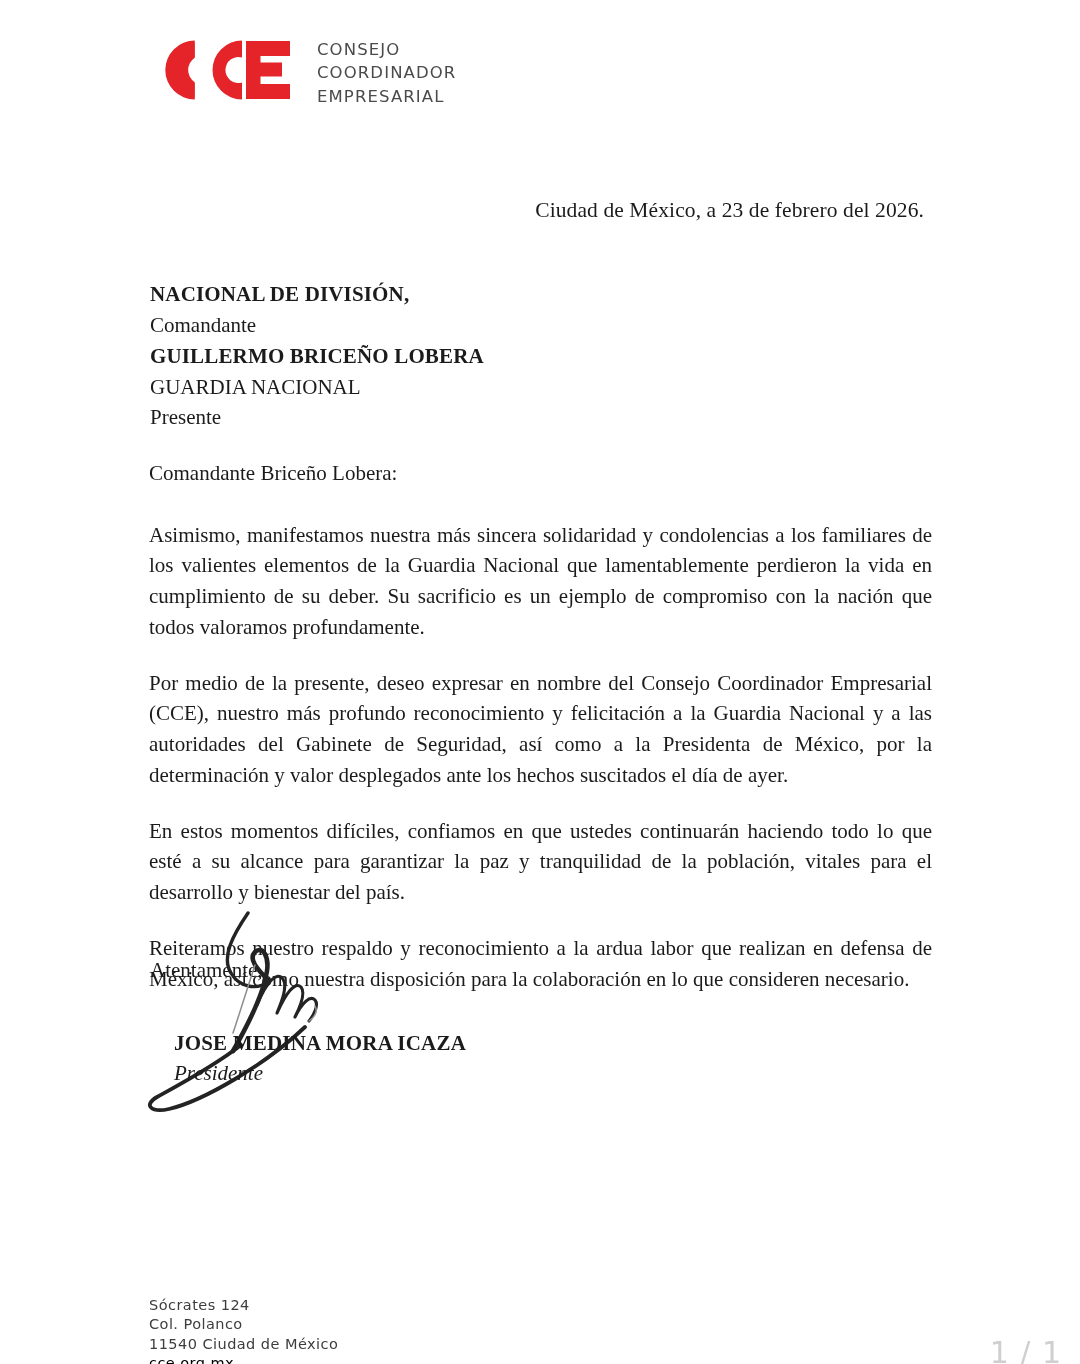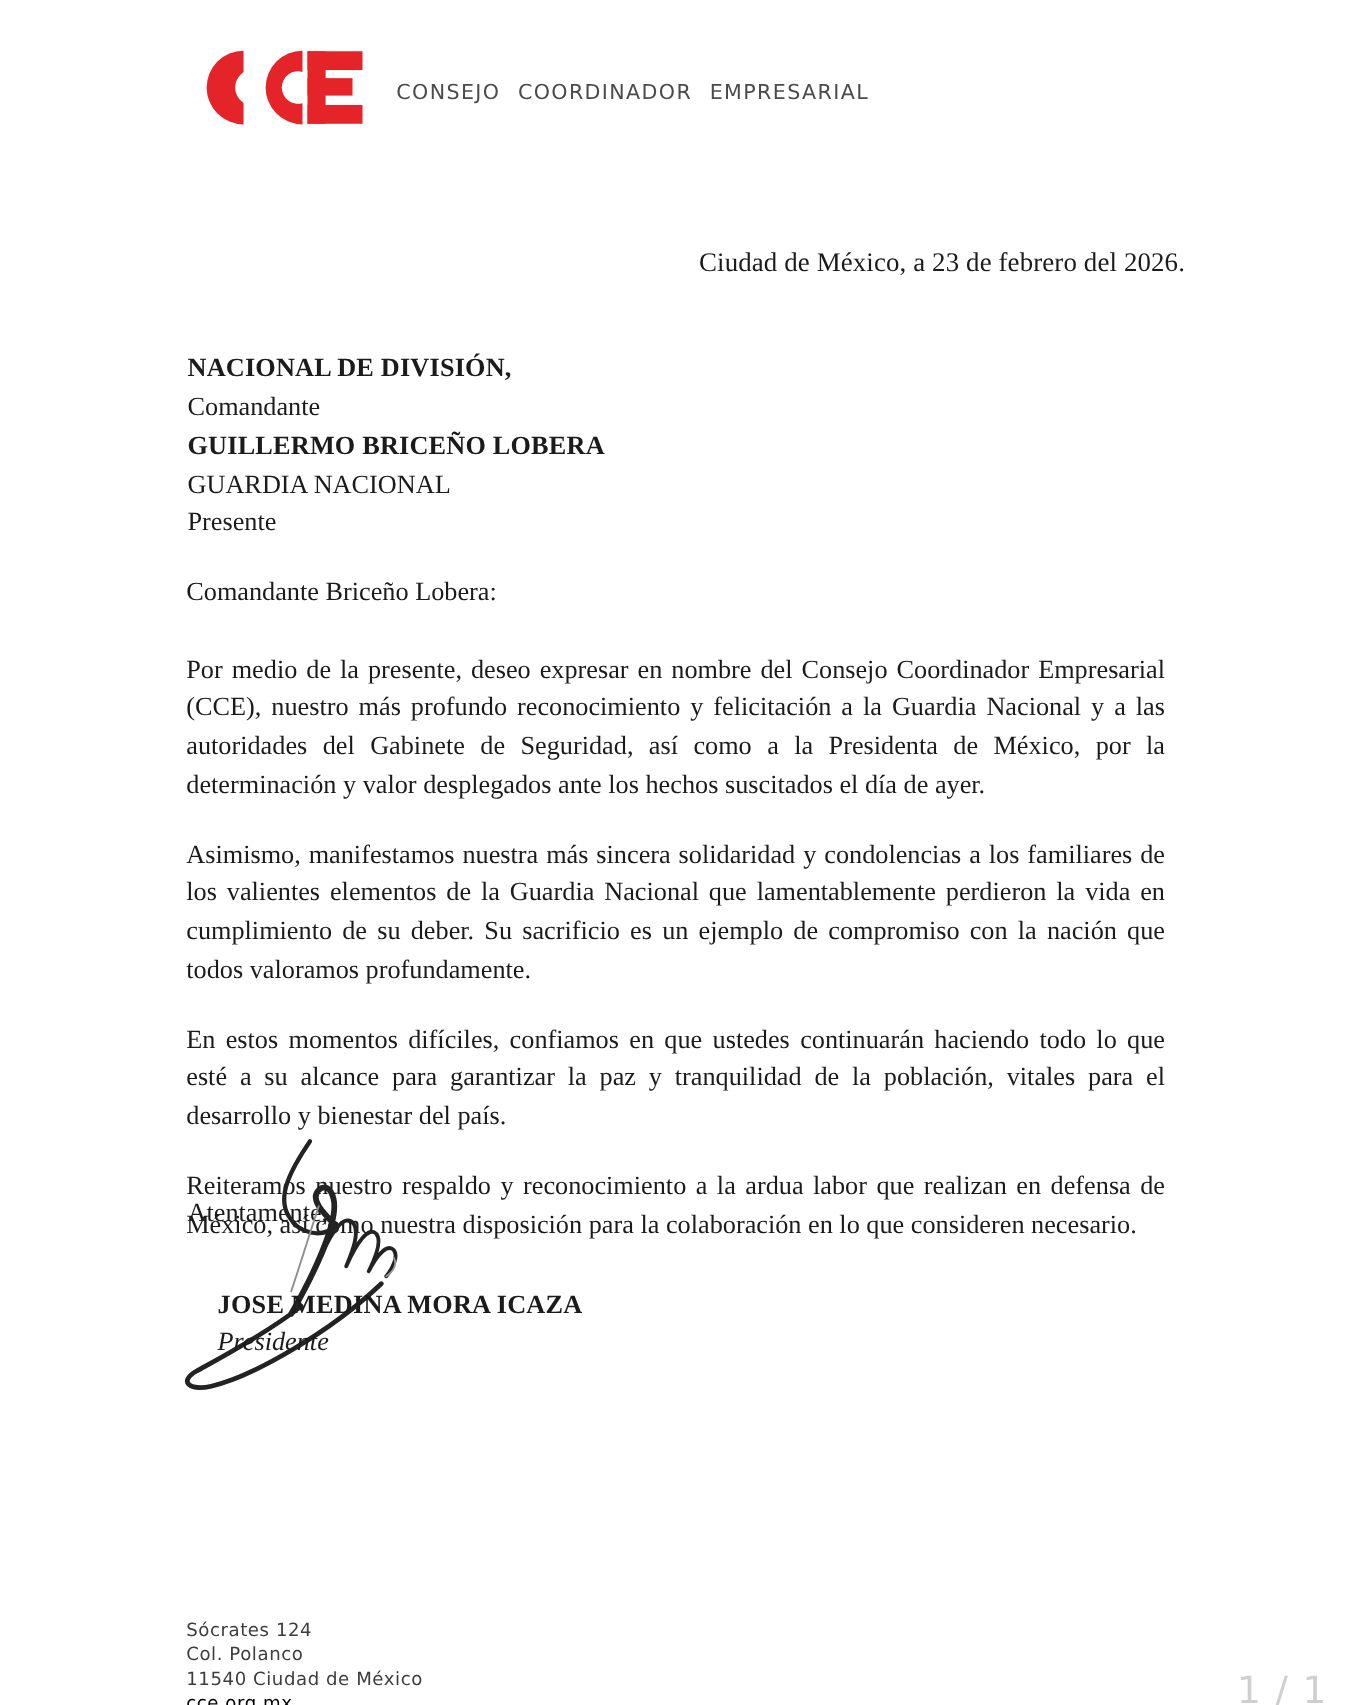--- a/index.html
+++ b/index.html
@@ -30,38 +30,38 @@
     top: 34px;
     display: flex;
     align-items: center;
     gap: 22px;
   }
   .logo-mark {
     display: block;
   }
   .logo-words {
     display: flex;
-    flex-direction: row;
+    flex-direction: column;
     justify-content: center;
-    gap: 14px;
+    gap: 2px;
     padding-top: 2px;
   }
   .logo-words span {
     font-family: "DejaVu Sans", sans-serif;
     font-size: 16.5px;
     letter-spacing: 1.1px;
     color: #4b4b4d;
     line-height: 1.28;
     white-space: nowrap;
   }
 
   
   .date-line {
     position: absolute;
-    right: 132px;
+    right: 156px;
     top: 198px;
     font-size: 21.5px;
     letter-spacing: 0.1px;
     white-space: nowrap;
   }
 
   
   .addressee {
     position: absolute;
     left: 150px;
@@ -192,22 +192,22 @@
   <div class="addressee">
     <div class="ln bold">NACIONAL DE DIVISIÓN,</div>
     <div class="ln">Comandante</div>
     <div class="ln bold">GUILLERMO BRICEÑO LOBERA</div>
     <div class="ln">GUARDIA NACIONAL</div>
     <div class="ln">Presente</div>
   </div>
 
   <div class="body-block">
     <p class="salutation">Comandante Briceño Lobera:</p>
+    <p class="para">Asimismo, manifestamos nuestra más sincera solidaridad y condolencias a los familiares de los valientes elementos de la Guardia Nacional que lamentablemente perdieron la vida en cumplimiento de su deber. Su sacrificio es un ejemplo de compromiso con la nación que todos valoramos profundamente.</p>
     <p class="para">Por medio de la presente, deseo expresar en nombre del Consejo Coordinador Empresarial (CCE), nuestro más profundo reconocimiento y felicitación a la Guardia Nacional y a las autoridades del Gabinete de Seguridad, así como a la Presidenta de México, por la determinación y valor desplegados ante los hechos suscitados el día de ayer.</p>
-    <p class="para">Asimismo, manifestamos nuestra más sincera solidaridad y condolencias a los familiares de los valientes elementos de la Guardia Nacional que lamentablemente perdieron la vida en cumplimiento de su deber. Su sacrificio es un ejemplo de compromiso con la nación que todos valoramos profundamente.</p>
     <p class="para">En estos momentos difíciles, confiamos en que ustedes continuarán haciendo todo lo que esté a su alcance para garantizar la paz y tranquilidad de la población, vitales para el desarrollo y bienestar del país.</p>
     <p class="para">Reiteramos nuestro respaldo y reconocimiento a la ardua labor que realizan en defensa de México, así como nuestra disposición para la colaboración en lo que consideren necesario.</p>
   </div>
 
   <div class="closing">Atentamente,</div>
 
   <span class="signature-art">
     <svg width="260" height="215" viewBox="0 0 260 215" xmlns="http://www.w3.org/2000/svg" aria-hidden="true">
       <g fill="none" stroke="#232323" stroke-linecap="round" stroke-linejoin="round">
 

